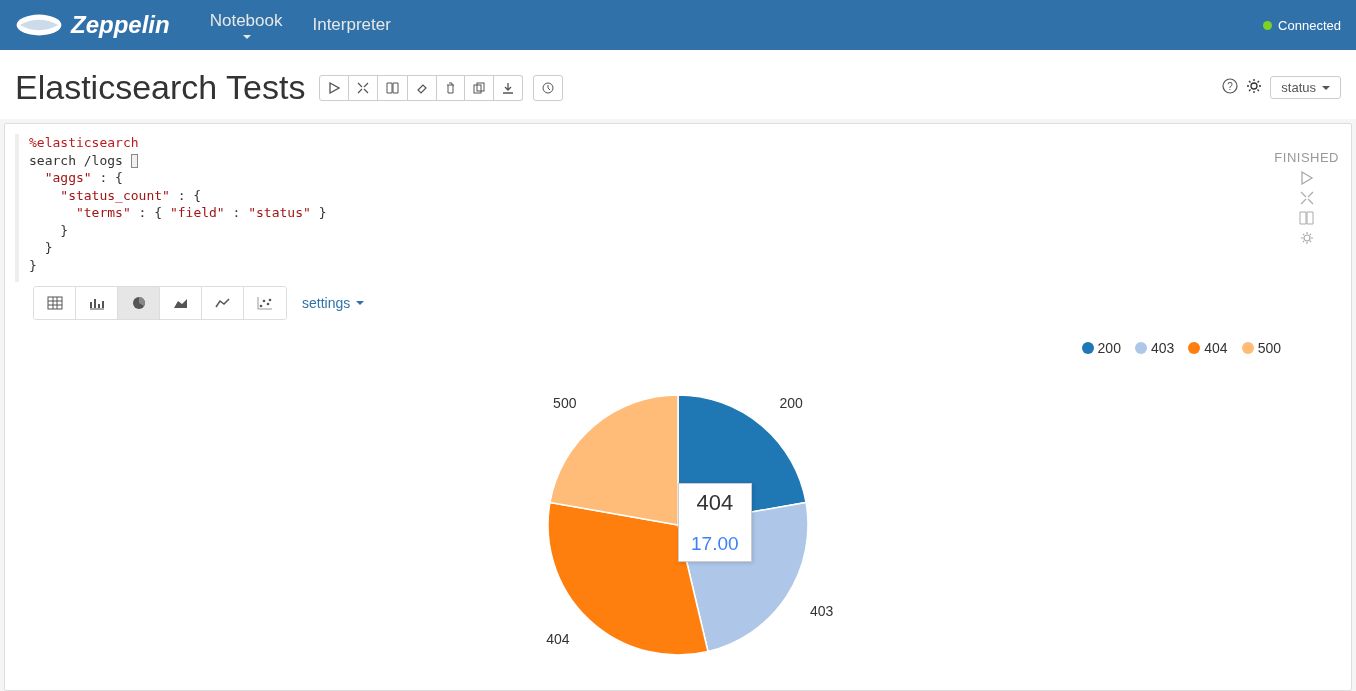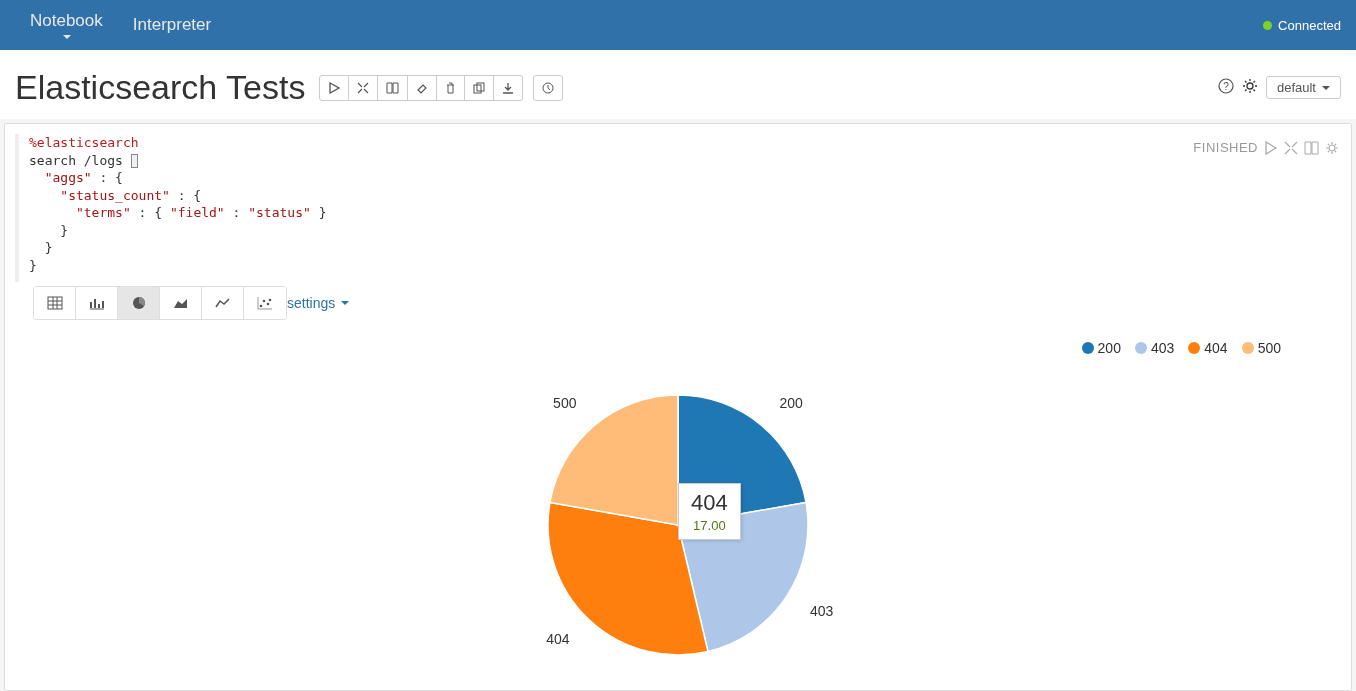--- a/index.html
+++ b/index.html
@@ -24,46 +24,54 @@
 .header-right { margin-left: auto; display: flex; align-items: center; gap: 8px; }
 .icon-btn { cursor: pointer; color: #555; }
 .dropdown-btn { border:1px solid #ccc; border-radius:3px; padding:3px 10px; font-size:13px; color:#555; background:#fff; cursor:pointer; display:flex; align-items:center; gap:4px;}
 
 .content-area { background:#f5f5f5; padding:4px 4px 0; margin-top:4px;}
 .paragraph { background: #fff; border: 1px solid #ddd; border-radius:2px; margin: 0; padding: 10px 0 15px; position:relative;}
 .code-editor { font-family: Menlo, Monaco, Consolas, monospace; font-size: 13px; line-height: 1.35; padding: 0 10px 8px; white-space: pre; color:#333; border-left:4px solid #eee; margin:0 10px;}
 .code-editor .keyword { color: #b91c1c; }
 .code-editor .string { color: #a31515; }
 .code-editor .cursor-box { display:inline-block; border:1px solid #888; width:7px; height:14px; vertical-align:text-bottom; background:#f0f0f0;}
-.para-status { position: absolute; top: 16px; right: 12px; display: flex; align-items: center; gap: 6px; color: #999; font-size: 13px; }
+.para-status { position: absolute; top: 26px; right: 12px; display: flex; align-items: center; gap: 6px; color: #999; font-size: 13px; flex-direction: column; }
 .para-status .status-text { letter-spacing:0.5px; }
 .para-status svg { cursor:pointer; }
 
 .viz-toolbar { display: flex; align-items: center; padding: 4px 10px 0 28px; gap:0;}
 .viz-btn-group { display: inline-flex; border:1px solid #ddd; border-radius:3px; overflow:hidden;}
 .viz-btn { background: #fff; border: none; border-right:1px solid #ddd; width: 42px; height: 32px; cursor: pointer; display: flex; align-items: center; justify-content: center; color:#555;}
 .viz-btn:last-child { border-right:none;}
 .viz-btn.active { background: #e6e6e6; }
-.settings-link { color: #3071a9; font-size: 14px; cursor: pointer; display:flex; align-items:center; gap:4px;}
+.settings-link { color: #3071a9; font-size: 14px; margin-left: 15px; cursor: pointer; display:flex; align-items:center; gap:4px;}
 
 .chart-wrap { position: relative; padding: 10px 30px 0; }
 .legend { position: absolute; top: 20px; right: 70px; display: flex; gap: 14px; font-size: 14px; color:#333;}
 .legend-item { display: flex; align-items: center; gap: 4px; }
 .legend-dot { width: 12px; height: 12px; border-radius: 50%; }
 .pie-container { display: flex; justify-content: center; margin-top: 45px; position:relative;}
 .tooltip-box { position:absolute; background:#fff; border:1px solid #ccc; padding:6px 12px; box-shadow:1px 1px 4px rgba(0,0,0,0.15); text-align:center; top:108px; left:50%; transform:translateX(0%); z-index:10;}
 .tooltip-box .t-label { font-size:22px; color:#333; }
-.tooltip-box .t-value { font-size:13px; color:#4d7c0f; margin-top:2px;}
+.tooltip-box .t-value { font-size:19px; color:#3b82f6; margin-top:17px;}
 svg.pie { overflow:visible; }
 .slice-label { font-size:14px; fill:#333; }
 </style>
 </head>
 <body>
 
 <div class="navbar">
+  <div class="navbar-brand">
+    <svg class="logo-icon" viewBox="0 0 60 34">
+        <ellipse cx="30" cy="17" rx="28" ry="13" fill="#fff"></ellipse>
+        <ellipse cx="30" cy="17" rx="28" ry="13" fill="none" stroke="#3071a9" stroke-width="0"></ellipse>
+        <path d="M6 17 Q30 4 54 17 Q30 30 6 17" fill="#3071a9" opacity="0.25"></path>
+      </svg>
+    <span>Zeppelin</span>
+  </div>
   <div class="nav-item">
     <span>Notebook</span>
     <span class="caret"></span>
   </div>
   <div class="nav-item">
     <span>Interpreter</span>
   </div>
   <div class="nav-spacer"></div>
   <div class="connected">
     <span class="connected-dot"></span>
@@ -121,21 +129,21 @@
   <div class="header-right">
     <span class="icon-btn"><svg width="16" height="16">
           <circle cx="8" cy="8" r="7" fill="none" stroke="#555" stroke-width="1.2"></circle>
           <text x="8" y="12" text-anchor="middle" font-size="10" fill="#555">?</text>
         </svg></span>
     <span class="icon-btn"><svg width="16" height="16">
           <circle cx="8" cy="8" r="3" fill="none" stroke="#333" stroke-width="1.3"></circle>
           <path d="M8 1 V3 M8 13 V15 M1 8 H3 M13 8 H15 M3 3 L4.5 4.5 M13 13 L11.5 11.5 M3 13 L4.5 11.5 M13 3 L11.5 4.5" stroke="#333" stroke-width="1.3"></path>
         </svg></span>
     <div class="dropdown-btn">
-      <span>default</span>
+      <span>status</span>
       <span class="caret"></span>
     </div>
   </div>
 </div>
 
 <div class="content-area">
 <div class="paragraph">
   <div class="para-status">
     <span class="status-text">FINISHED</span>
     <svg width="14" height="14">

